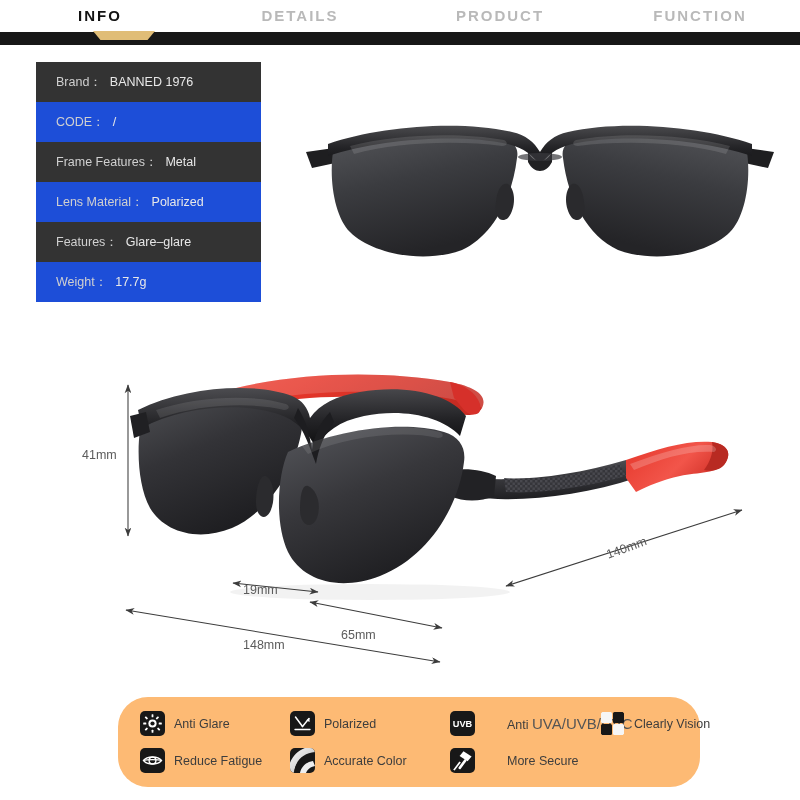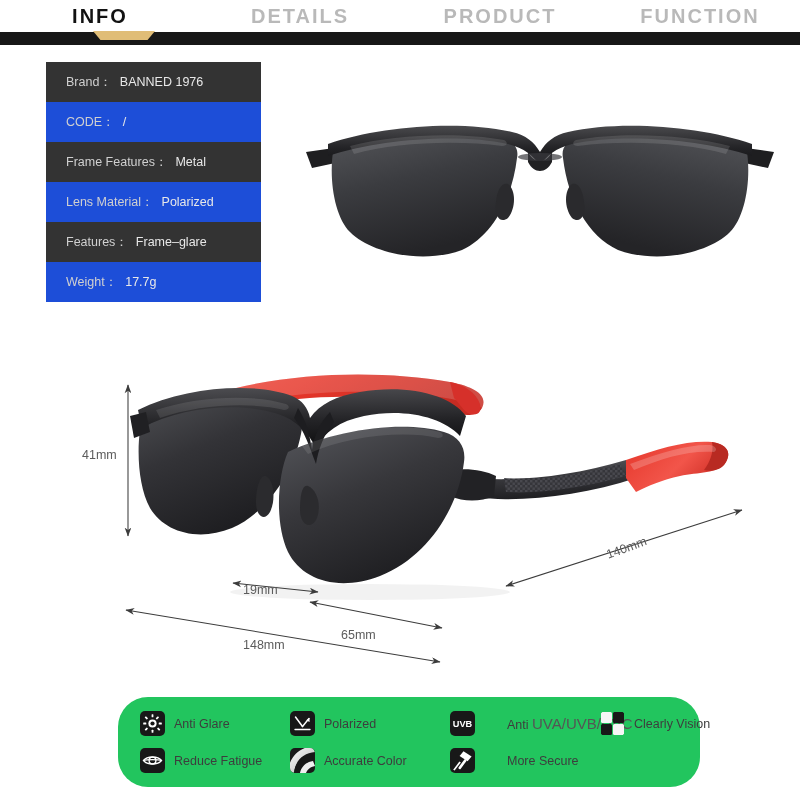--- a/index.html
+++ b/index.html
@@ -15,21 +15,21 @@
   .tabbar {
     position: absolute; left: 0; top: 0; width: 800px; height: 45px;
   }
   .tabbar-labels {
     position: absolute; left: 0; top: 0; width: 800px; height: 32px;
     background: #ffffff;
     display: flex; align-items: center;
   }
   .tab {
     flex: 1 1 0; text-align: center;
-    font-size: 20px; letter-spacing: 2.0px;
+    font-size: 15px; letter-spacing: 2.0px;
     color: #b9b9b9; font-weight: bold;
     line-height: 32px;
     user-select: none;
   }
   .tab.active { color: #121212; }
   .tabbar-bar {
     position: absolute; left: 0; top: 32px; width: 800px; height: 13px;
     background: #171717;
   }
   .tab-indicator {
@@ -44,21 +44,20 @@
     position: absolute; left: 36px; top: 62px;
     width: 225px; height: 250px;
     overflow: hidden;
   }
   .spec-row {
     height: 40px; line-height: 40px;
     padding-left: 20px;
     font-size: 12.5px;
     color: #d6d6d6;
     white-space: nowrap;
-    margin-left: 10px;
   }
   .spec-row.dark  { background: #333333; }
   .spec-row.light { background: #1d4ed8; }
   .spec-key { color: #d0d0d0; }
   .spec-val { color: #e8e8e8; margin-left: 8px; }
 
   
   .front-view {
     position: absolute; left: 300px; top: 112px;
     width: 480px; height: 155px;
@@ -85,21 +84,21 @@
   #dim-41  { left: 82px;  top: 448px; }
   #dim-19  { left: 243px; top: 583px; }
   #dim-65  { left: 341px; top: 628px; }
   #dim-148 { left: 243px; top: 638px; }
   #dim-140 { left: 607px; top: 548px; transform: rotate(-20deg); transform-origin: left center; }
 
   
   .feature-panel {
     position: absolute; left: 118px; top: 697px;
     width: 582px; height: 90px;
-    background: #22c55e;
+    background: #fdba74;
     border-radius: 30px;
     display: grid;
     grid-template-columns: 150px 160px 150px 0px;
     grid-template-rows: 1fr 1fr;
     align-content: center;
     padding: 8px 12px 8px 22px;
   }
   .feature {
     display: flex; align-items: center;
     gap: 9px;
@@ -143,21 +142,21 @@
     <div class="spec-row light">
       <span class="spec-key">CODE：</span><span class="spec-val">/</span>
     </div>
     <div class="spec-row dark">
       <span class="spec-key">Frame Features：</span><span class="spec-val">Metal</span>
     </div>
     <div class="spec-row light">
       <span class="spec-key">Lens Material：</span><span class="spec-val">Polarized</span>
     </div>
     <div class="spec-row dark">
-      <span class="spec-key">Features：</span><span class="spec-val">Frame–glare</span>
+      <span class="spec-key">Features：</span><span class="spec-val">Glare–glare</span>
     </div>
     <div class="spec-row light">
       <span class="spec-key">Weight：</span><span class="spec-val">17.7g</span>
     </div>
   </div>
 
   <svg class="front-view" viewBox="0 0 480 155">
     <defs>
       <linearGradient id="lensGradL" x1="0" y1="0" x2="0.35" y2="1">
         <stop offset="0%" stop-color="#55565a"></stop>

